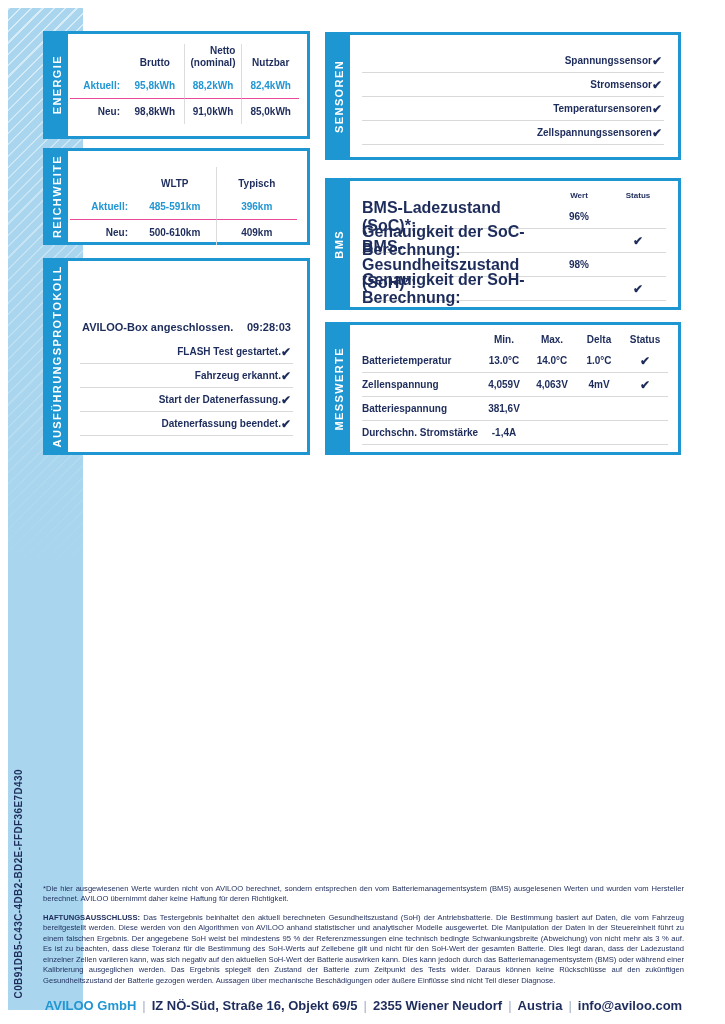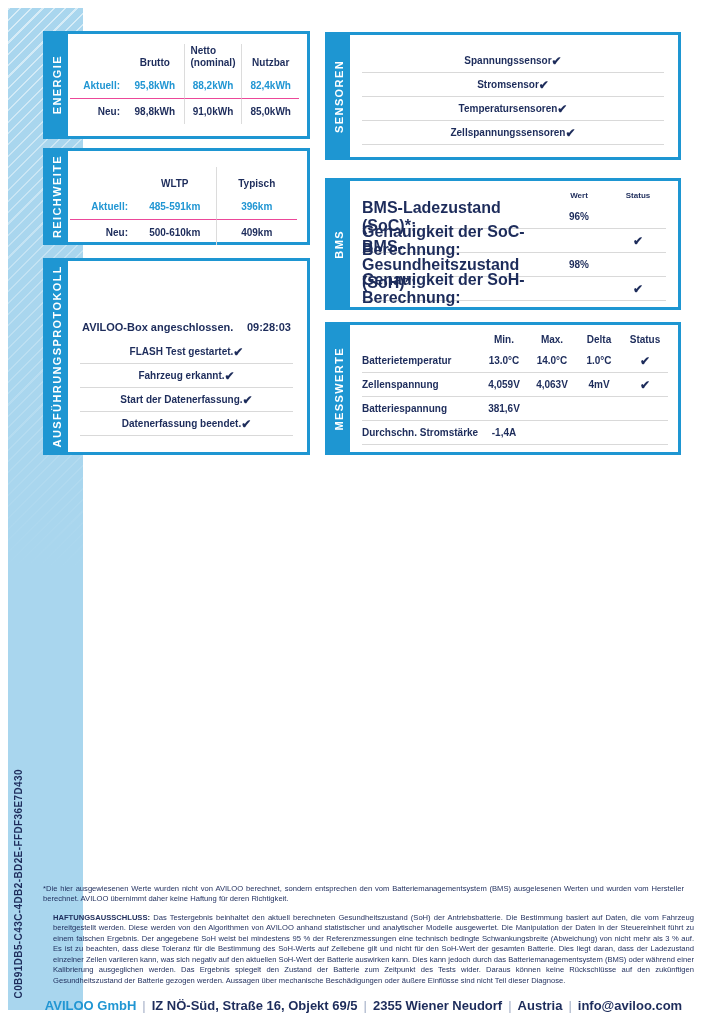--- a/index.html
+++ b/index.html
@@ -47,36 +47,36 @@
   .p-reich     { left:43px;  top:148px; width:267px; height:97px;  }
   .p-protokoll { left:43px;  top:258px; width:267px; height:197px; }
   .p-sensoren  { left:325px; top:32px;  width:356px; height:128px; }
   .p-bms       { left:325px; top:178px; width:356px; height:132px; }
   .p-messwerte { left:325px; top:322px; width:356px; height:133px; }
 
   
   .vtable { display:grid; font-size:10px; font-weight:bold; }
   .p-energie .vtable { grid-template-columns:56px 1fr 1fr 1fr; padding:10px 8px 0 2px; }
   .p-reich   .vtable { grid-template-columns:64px 1fr 1fr; padding:16px 10px 0 2px; }
-  .vtable .cell { display:flex; align-items:center; justify-content:center; text-align:left; min-height:26px; padding:1px 2px; }
+  .vtable .cell { display:flex; align-items:center; justify-content:center; text-align:right; min-height:26px; padding:1px 2px; }
   .vtable .head { white-space:pre-line; line-height:1.15; align-items:flex-end; padding-bottom:4px; }
   .vtable .rlabel { justify-content:flex-end; text-align:right; padding-right:6px; }
   .vtable .vline { border-left:1px solid #dcdcdc; }
   .vtable .hline { border-top:1px solid #ec4899; }
   .accent { color:#2196d3; }
 
   
   .rowlist { padding:14px 14px 0 12px; }
   .p-protokoll .rowlist { padding-top:58px; }
   .prot-title {
     display:flex; justify-content:space-between; align-items:center;
     font-size:11px; font-weight:bold; padding:2px 2px 7px 2px;
   }
   .chk-row {
-    display:flex; justify-content:center; align-items:center;
+    display:flex; justify-content:flex-end; align-items:center;
     font-size:10px; font-weight:bold;
     border-bottom:1px solid #d9d9d9;
     height:24px; padding:0 2px;
   }
   .check { font-size:12px; font-weight:bold; color:#1d2c5b; line-height:1; }
 
   
   .bms-grid { display:grid; grid-template-columns:1fr 62px 56px; padding:10px 12px 0 12px; }
   .bms-grid .hd { font-size:8px; font-weight:bold; text-align:center; padding-bottom:5px; }
   .bms-grid .lbl { font-size:16px; font-weight:bold; display:flex; align-items:center; height:24px; border-bottom:1px solid #d9d9d9; }
@@ -87,21 +87,21 @@
   .mw-grid .hd { font-size:10px; font-weight:bold; text-align:center; padding-bottom:4px; }
   .mw-grid .lbl { font-size:10px; font-weight:bold; display:flex; align-items:center; height:24px; border-bottom:1px solid #d9d9d9; }
   .mw-grid .val { font-size:10px; font-weight:bold; display:flex; align-items:center; justify-content:center; height:24px; border-bottom:1px solid #d9d9d9; }
 
   
   .footnote {
     position:absolute; left:43px; top:884px; width:641px;
     font-size:7.6px; line-height:1.38; text-align:justify; color:#1d2c5b;
   }
   .disclaimer {
-    position:absolute; left:53px; top:913px; width:641px;
+    position:absolute; left:43px; top:913px; width:641px;
     font-size:7.6px; line-height:1.38; text-align:justify; color:#1d2c5b;
   }
   .disclaimer b { font-weight:bold; }
   .footer {
     position:absolute; left:43px; top:998px; width:641px;
     text-align:center; font-size:13px; font-weight:bold; color:#1d2c5b;
     white-space:nowrap;
   }
   .footer .co { color:#2196d3; }
   .footer .sep { color:#a3aec6; font-weight:normal; padding:0 6px; }

